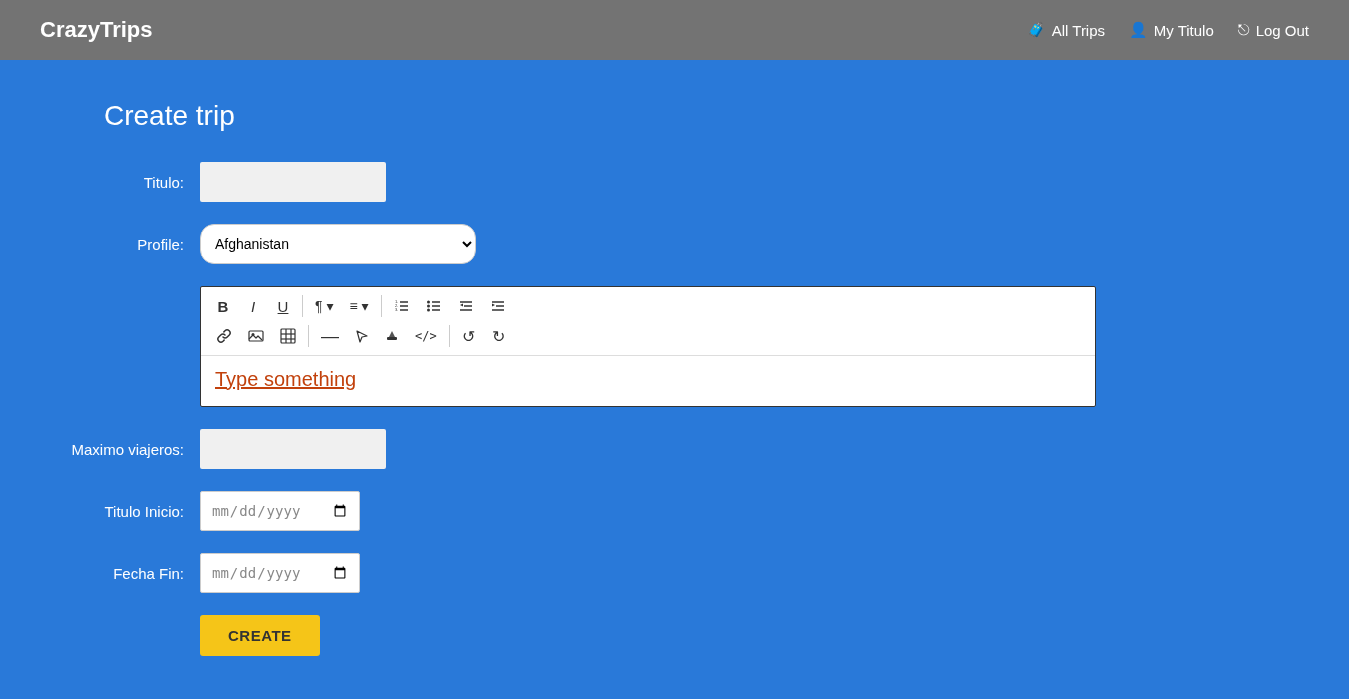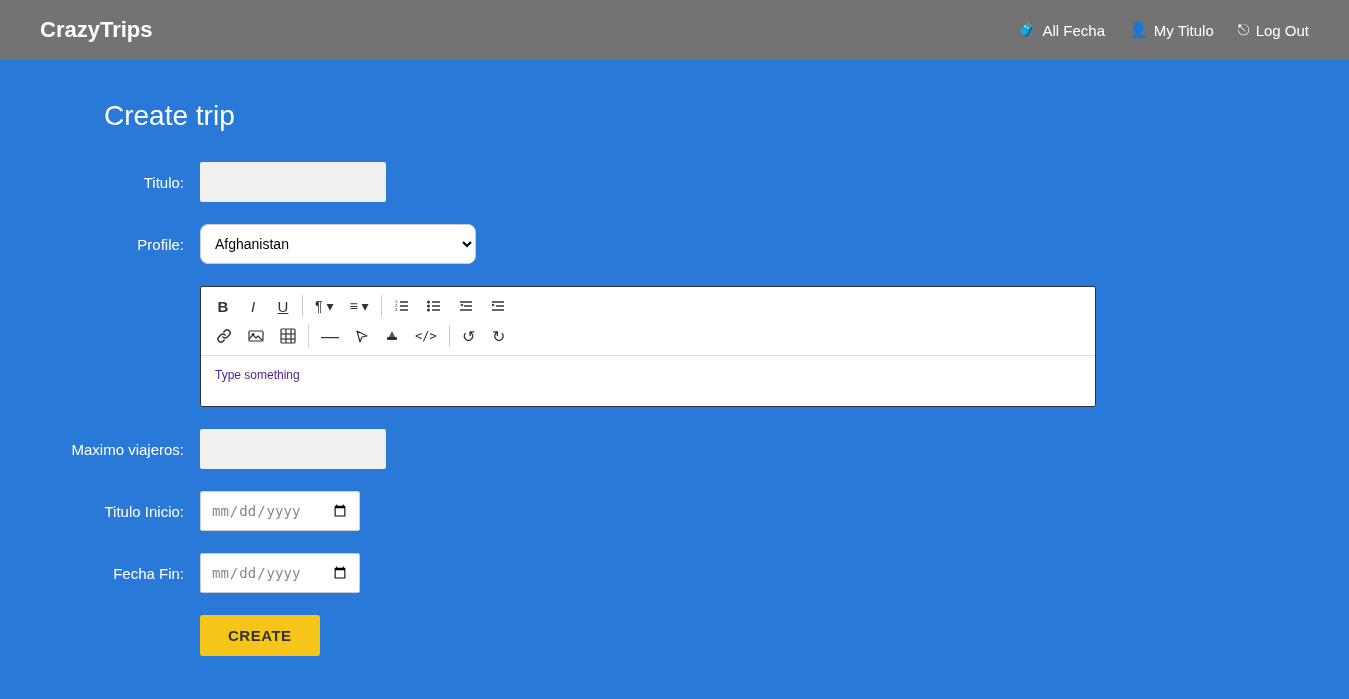--- a/index.html
+++ b/index.html
@@ -75,21 +75,21 @@
       outline: none;
     }
 
     input.titulo-input { width: 186px; height: 40px; }
     input.precio-input { width: 186px; height: 40px; }
     input.maximo-input { width: 186px; height: 40px; }
 
     .destino-select {
       background-color: #fff;
       border: 1px solid #ccc;
-      border-radius: 8px;
+      border-radius: 14px;
       padding: 8px 10px;
       font-size: 14px;
       width: 276px;
       height: 40px;
       appearance: auto;
       cursor: pointer;
     }
 
     
     input[type="date"] {
@@ -153,22 +153,23 @@
     .tb-separator {
       width: 1px;
       height: 22px;
       background: #ccc;
       margin: 0 3px;
     }
 
     .editor-body {
       min-height: 50px;
       padding: 12px 14px;
-      font-size: 12px;
-      color: #4c1d95;
+      font-size: 20px;
+      color: #c2410c;
+      text-decoration: underline;
     }
 
     
     .create-btn {
       background-color: #f5c518;
       color: #333;
       border: none;
       border-radius: 3px;
       padding: 12px 28px;
       font-size: 15px;
@@ -179,21 +180,21 @@
     }
   </style>
 </head>
 <body>
 
 <nav class="navbar">
   <a class="navbar-brand">CrazyTrips</a>
   <div class="navbar-links">
     <a class="navbar-link">
       <span>🧳</span>
-      <span>All Fecha</span>
+      <span>All Trips</span>
     </a>
     <a class="navbar-link">
       <span>👤</span>
       <span>My Titulo</span>
     </a>
     <a class="navbar-link">
       <span>⎋</span>
       <span>Log Out</span>
     </a>
   </div>

